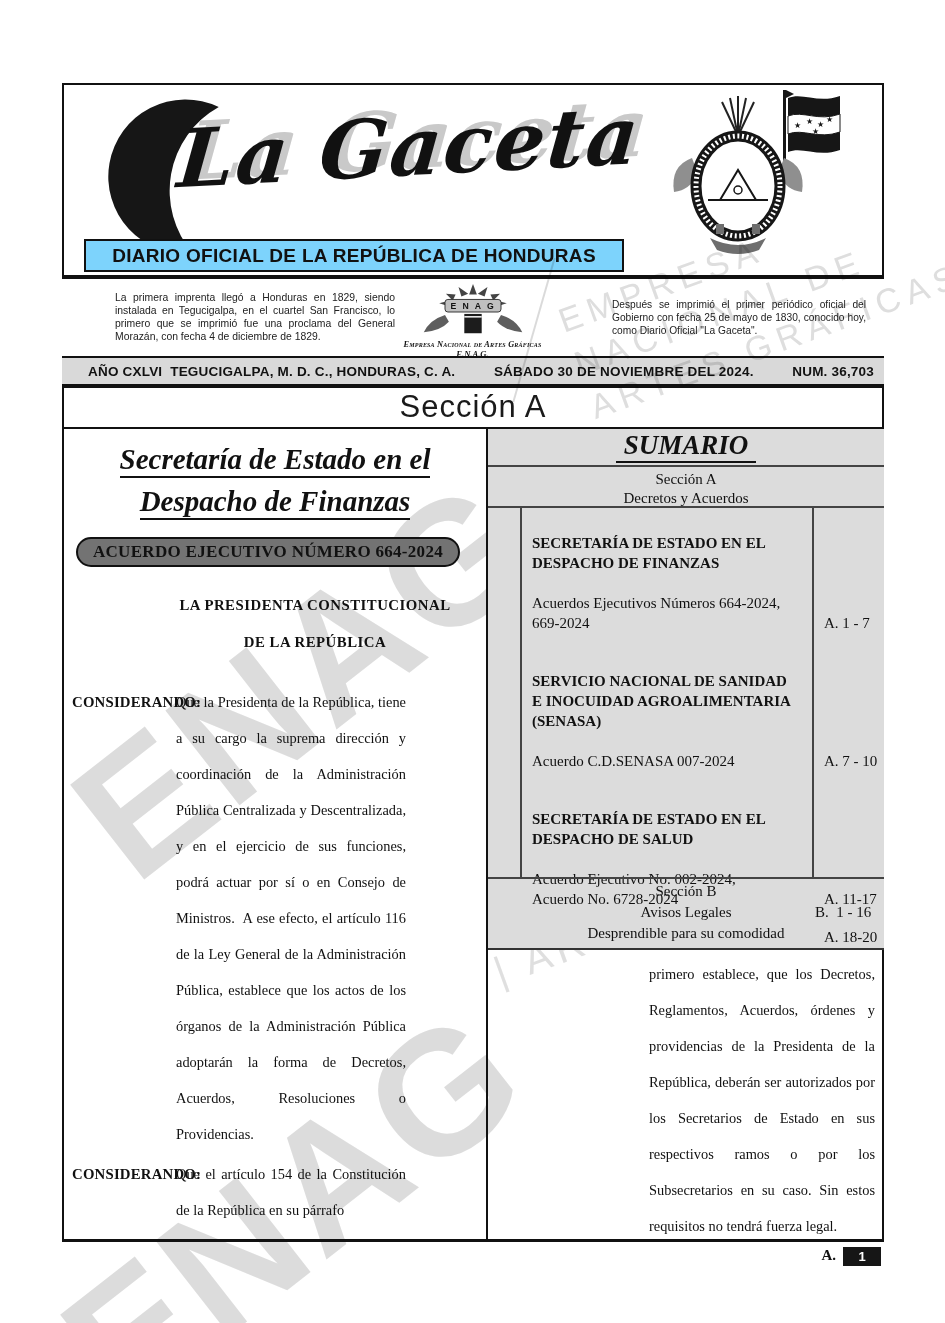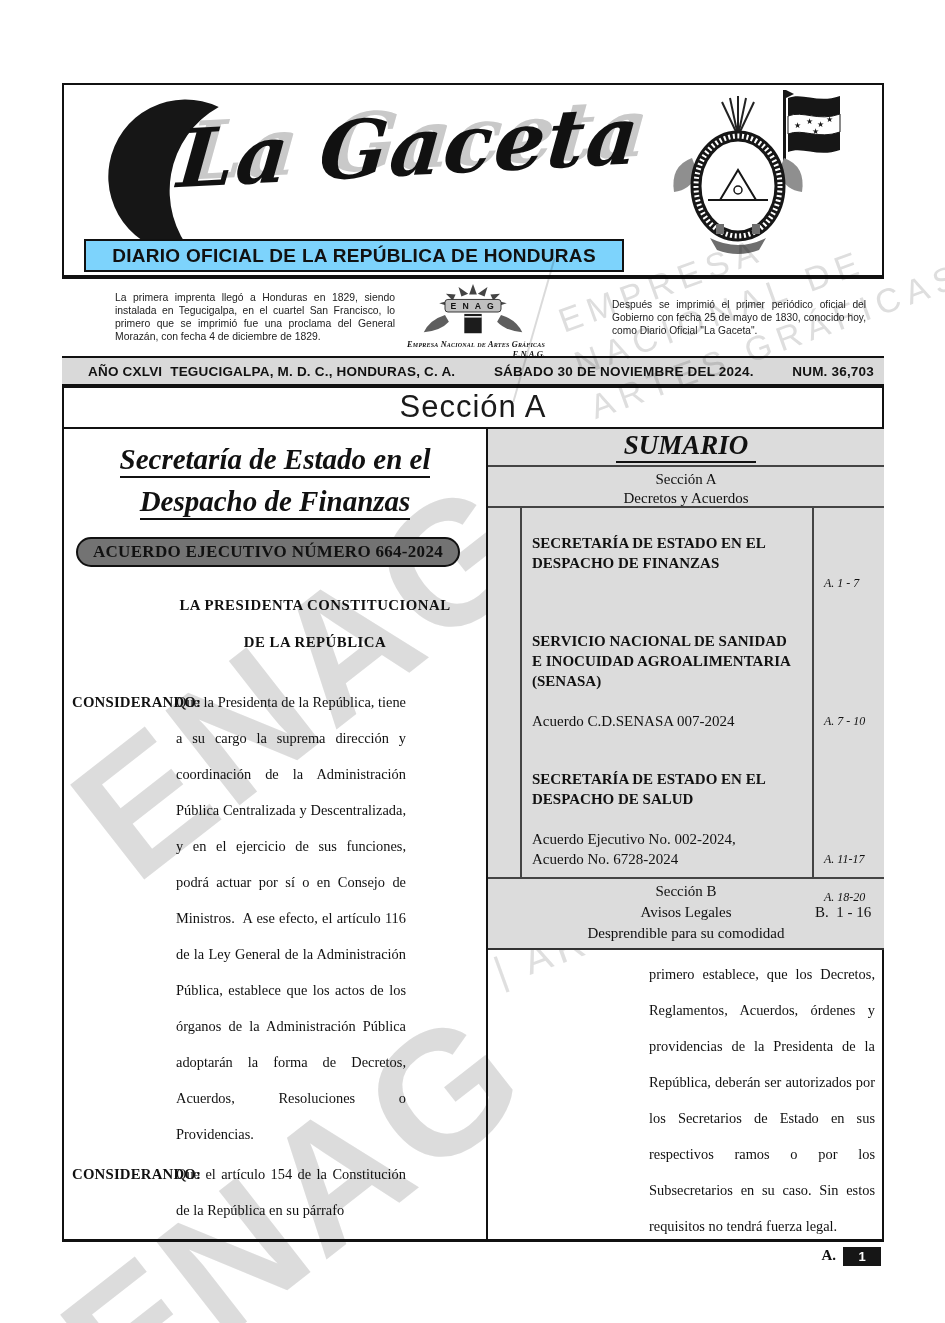--- a/index.html
+++ b/index.html
@@ -28,21 +28,21 @@
   .coat{left:636px;top:86px;z-index:3;}
   .diario-box{left:84px;top:239px;width:540px;height:33px;border:2.5px solid #111;background:#7dd3fc;z-index:3;
               box-sizing:border-box;display:flex;align-items:center;justify-content:center;
               font-family:"Liberation Sans",sans-serif;font-weight:bold;font-size:19px;letter-spacing:.3px;}
 
   
   .note{z-index:2;font-family:"Liberation Sans",sans-serif;font-size:10.4px;line-height:12.9px;
         text-align:justify;color:#222;}
   .left-note{left:115px;top:292px;width:280px;}
   .right-note{left:612px;top:299px;width:254px;font-size:10.2px;}
-  .enag-block{left:400px;top:284px;width:145px;z-index:2;text-align:right;}
+  .enag-block{left:400px;top:284px;width:145px;z-index:2;text-align:center;}
   .enag-caption{font-style:italic;font-weight:bold;font-size:8.3px;font-variant:small-caps;letter-spacing:.2px;}
   .enag-abbr{font-style:italic;font-weight:bold;font-size:8.6px;font-variant:small-caps;}
 
   
   .date-bar{left:62px;top:356px;width:822px;height:30px;box-sizing:border-box;background:#d9d9d9;
             border-top:2.5px solid #111;border-bottom:2.5px solid #111;z-index:2;
             display:flex;align-items:center;justify-content:space-between;padding:0 10px 0 26px;
             font-family:"Liberation Sans",sans-serif;font-weight:bold;font-size:13.5px;letter-spacing:.2px;}
 
   
@@ -71,21 +71,21 @@
            border-bottom:2px solid #333;z-index:2;}
   .sum-title{position:absolute;top:1px;left:0;width:100%;text-align:center;}
   .sum-title span{font-weight:bold;font-style:italic;font-size:27px;border-bottom:2.5px solid #111;padding:0 8px 1px;text-align:right;}
   .sum-hline{position:absolute;left:0;width:100%;height:1.6px;background:#444;}
   .sum-vline{position:absolute;top:77px;width:1.6px;height:373px;background:#444;}
   .sum-seca{position:absolute;top:41px;left:0;width:100%;text-align:center;font-size:15px;line-height:19px;}
   .sum-table{position:absolute;top:77px;left:0;width:100%;padding-top:7px;}
   .sum-row{display:flex;align-items:flex-end;margin-bottom:18px;}
   .rcontent{margin-left:44px;width:278px;font-size:15px;line-height:20px;white-space:pre-line;}
   .rorg{font-weight:bold;}
-  .rpages{margin-left:auto;width:66px;padding-left:6px;box-sizing:border-box;font-size:12px;line-height:20px;font-style:italic;}
+  .rpages{margin-left:auto;width:66px;padding-left:6px;box-sizing:border-box;font-size:15px;line-height:20px;}
   .sum-secb{position:absolute;top:452px;left:0;width:100%;text-align:center;font-size:15px;line-height:21px;}
   .secb-pages{position:absolute;left:327px;top:21px;width:62px;text-align:left;}
 
   
   .footer-a{left:796px;top:1247px;width:40px;z-index:2;text-align:right;font-weight:bold;font-size:15px;}
   .footer-badge{left:843px;top:1247px;width:38px;height:19px;background:#161616;color:#fff;z-index:2;
                 display:flex;align-items:center;justify-content:center;
                 font-family:"Liberation Sans",sans-serif;font-weight:bold;font-size:13px;}
 </style>
 </head>
@@ -227,20 +227,22 @@
     </div>
     <div class="sum-hline" style="top:77px;"></div>
     <div class="sum-vline" style="left:32px;"></div>
     <div class="sum-vline" style="left:324px;"></div>
 
     <div class="sum-table">
       <div class="sum-row">
         <div class="rcontent">
           <span class="rorg">SECRETARÍA DE ESTADO EN EL
 DESPACHO DE FINANZAS</span><br>
+          <span>Acuerdos Ejecutivos Números 664-2024,
+669-2024</span>
         </div>
         <div class="rpages">A. 1 - 7</div>
       </div>
       <div class="sum-row">
         <div class="rcontent">
           <span class="rorg">SERVICIO NACIONAL DE SANIDAD
 E INOCUIDAD AGROALIMENTARIA
 (SENASA)</span><br>
           <span>Acuerdo C.D.SENASA 007-2024</span>
         </div>

